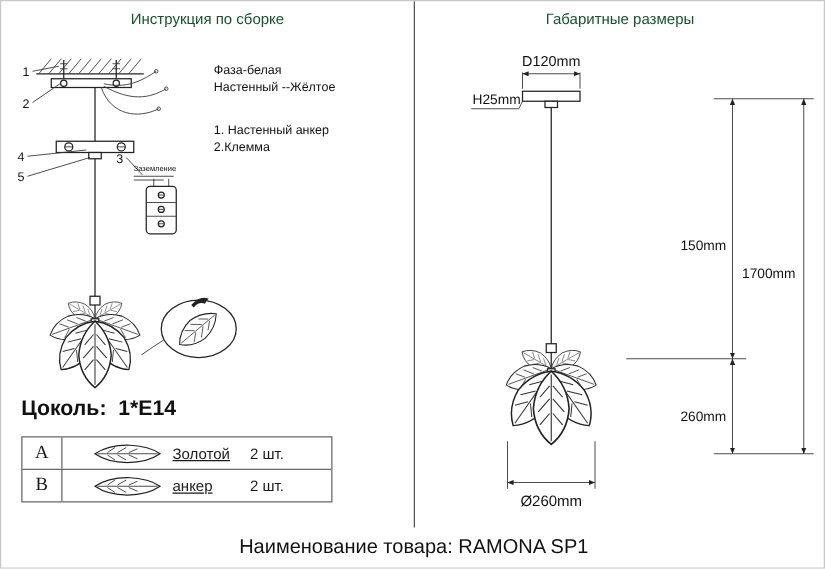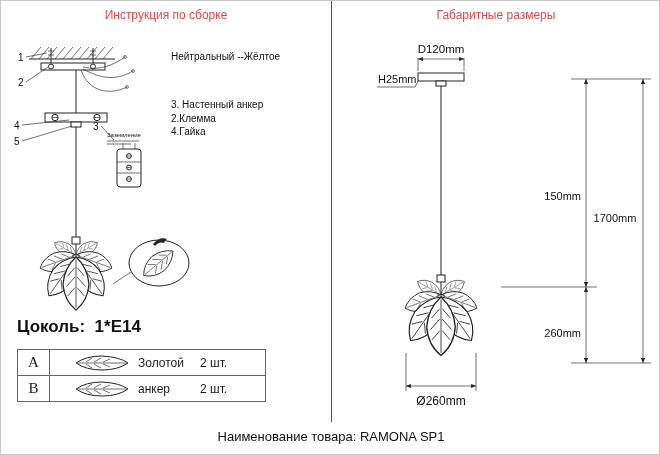--- a/index.html
+++ b/index.html
@@ -1,36 +1,36 @@
 <!DOCTYPE html>
 <html><head>
 <meta charset="utf-8">
 <style>
   html,body{margin:0;padding:0;background:#fff;}
   body{font-family:"Liberation Sans", sans-serif; color:#1a1a1a;}
   .sheet{position:relative;width:660px;height:455px;background:#fff;border:1px solid #c9c9c9;box-sizing:border-box;overflow:hidden;}
   .divider{position:absolute;left:330px;top:0;width:1px;height:421px;background:#555;}
-  .col-title{position:absolute;top:7px;width:330px;text-align:center;font-size:12px;color:#ef4444;}
+  .col-title{position:absolute;top:7px;width:330px;text-align:center;font-size:12px;color:#14532d;}
   .t-left{left:0;}
   .t-right{left:330px;text-align:center;}
   .art{position:absolute;top:0;width:330px;height:455px;}
   .art-left{left:0;}
   .art-right{left:330px;}
   .wire-notes{position:absolute;left:170px;top:49px;font-size:10px;line-height:14px;color:#111;}
   .parts-list{position:absolute;left:170px;top:97px;font-size:10px;line-height:13.5px;color:#111;}
   .socket{position:absolute;left:16px;top:316px;font-size:17px;color:#111;white-space:pre;font-weight:bold;}
   .spec-table{position:absolute;left:16px;top:348px;width:249px;border:1px solid #666;box-sizing:border-box;background:#fff;}
   .spec-row{display:flex;height:25px;align-items:stretch;}
   .spec-row + .spec-row{border-top:1px solid #666;}
   .spec-key{width:31px;border-right:1px solid #666;display:flex;align-items:center;justify-content:center;
             font-family:"Liberation Serif", serif;font-size:15px;}
   .spec-body{flex:1;display:flex;align-items:center;font-size:12px;}
   .spec-body svg{margin-left:24px;margin-right:8px;flex:0 0 auto;}
-  .spec-name{width:62px;}
-  .footer{position:absolute;left:0;top:428px;width:660px;text-align:center;font-size:13px;color:#111;}
+  .spec-name{width:62px;text-decoration:underline;}
+  .footer{position:absolute;left:0;top:428px;width:660px;text-align:center;font-size:16px;color:#111;}
   svg text{font-family:"Liberation Sans", sans-serif;fill:#111;}
   .ln{stroke:#222;stroke-width:1;fill:none;}
   .thin{stroke:#333;stroke-width:.7;fill:none;}
   .fillw{fill:#fff;stroke:#222;stroke-width:1;}
 </style>
 </head>
 <body>
 
 <div class="sheet">
 
@@ -112,27 +112,27 @@
 
     <g>
       <path class="thin" d="M112,283 Q122,276 130,271"></path>
       <ellipse class="fillw" cx="158" cy="262" rx="30" ry="23"></ellipse>
       <use href="#leaf-shape" transform="translate(172,250) rotate(140) scale(0.85)"></use>
       <path d="M152,243 q7,-8 14,-5 q-2,1 -3,4 q-5,-2 -9,3 z" fill="#222"></path>
     </g>
   </svg>
 
   <div class="wire-notes">
-    <div>Нейтральный --Жёлтое</div>
+    <div>Фаза-белая</div>
+    <div>Настенный --Жёлтое</div>
   </div>
 
   <div class="parts-list">
-    <div>3. Настенный анкер</div>
+    <div>1. Настенный анкер</div>
     <div>2.Клемма</div>
-    <div>4.Гайка</div>
   </div>
 
   <div class="socket">Цоколь:  1*E14</div>
 
   <div class="spec-table">
     <div class="spec-row">
       <div class="spec-key">A</div>
       <div class="spec-body">
         <svg width="56" height="16" viewBox="0 0 56 16">
           <path class="fillw" d="M2,8 Q12,1 28,1 Q46,2 54,8 Q44,15 28,15 Q12,15 2,8 Z"></path>

